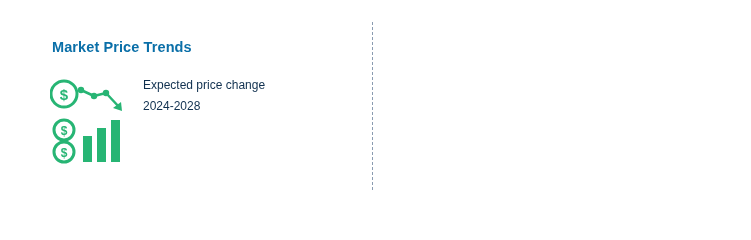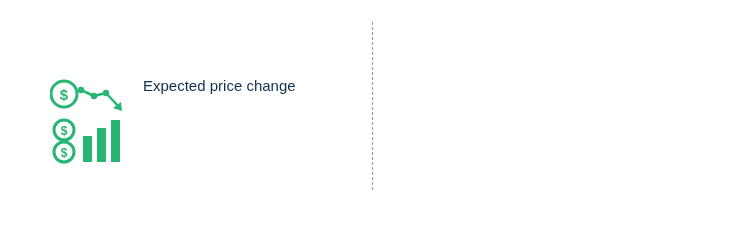--- a/index.html
+++ b/index.html
@@ -57,21 +57,21 @@
   .heading.left {
     left: 52px;
     top: 39px;
   }
 
   
   .expect-text {
     position: absolute;
     left: 143px;
     top: 75px;
-    font-size: 15px;
+    font-size: 12px;
     color: #10304f;
     line-height: 21px;
     white-space: nowrap;
   }
   .big-stat {
     position: absolute;
     left: 143px;
     top: 124px;
     font-size: 37px;
     font-weight: bold;
@@ -88,20 +88,21 @@
     height: 88px;
   }
 </style>
 </head>
 <body>
 
 <div class="board">
 
   <div class="panel-left">
 
+    <div class="heading left">Market Price Trends</div>
 
     <div class="icon-coins">
       <svg width="80" height="88" viewBox="0 0 80 88" xmlns="http://www.w3.org/2000/svg">
 
         <circle cx="14" cy="16" r="13" fill="none" stroke="#27b574" stroke-width="3"></circle>
         <text x="14" y="22" font-family="Liberation Sans, sans-serif" font-size="15" font-weight="bold" fill="#27b574" text-anchor="middle">$</text>
 
         <polyline points="31,12 44,18 56,15 70,30" fill="none" stroke="#27b574" stroke-width="2.5" stroke-linejoin="round"></polyline>
         <circle cx="31" cy="12" r="3.2" fill="#27b574"></circle>
         <circle cx="44" cy="18" r="3.2" fill="#27b574"></circle>
@@ -115,20 +116,21 @@
         <text x="14" y="79" font-family="Liberation Sans, sans-serif" font-size="12" font-weight="bold" fill="#27b574" text-anchor="middle">$</text>
 
         <rect x="33" y="58" width="9" height="26" fill="#27b574"></rect>
         <rect x="47" y="50" width="9" height="34" fill="#27b574"></rect>
         <rect x="61" y="42" width="9" height="42" fill="#27b574"></rect>
       </svg>
     </div>
 
     <div class="expect-text">
       <span>Expected price change</span><br>
+      <span>2024-2028</span>
     </div>
 
   </div>
 
   <div class="divider"></div>
 
   <div class="panel-right">
 
     
 

